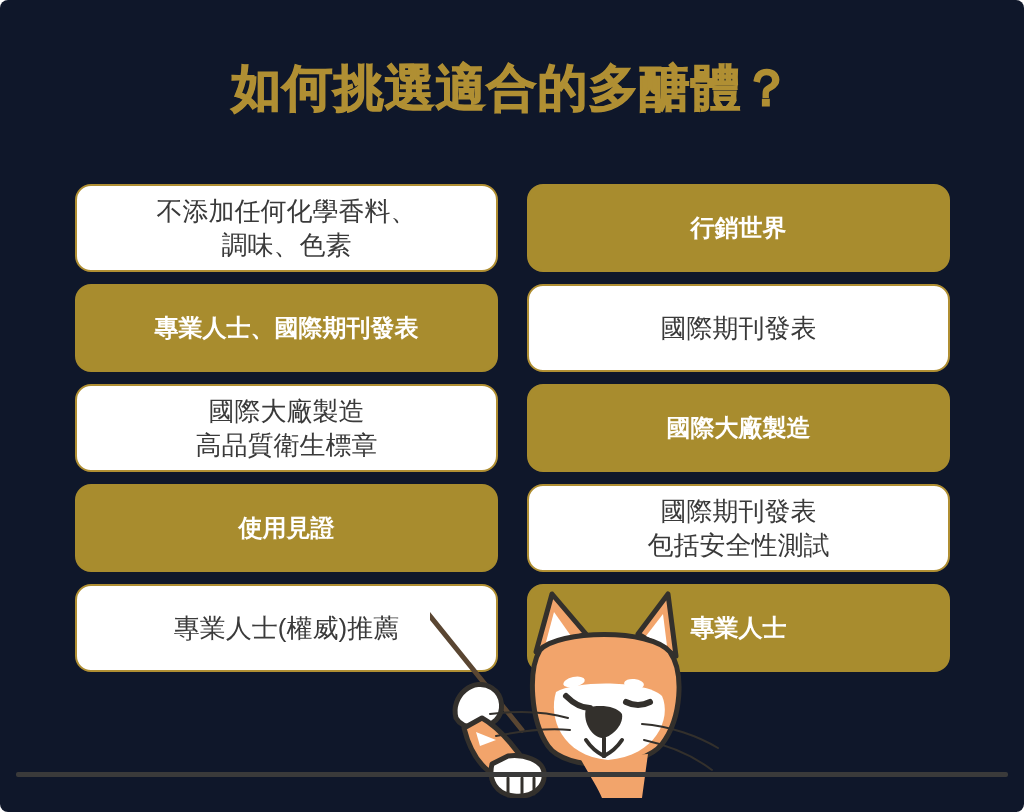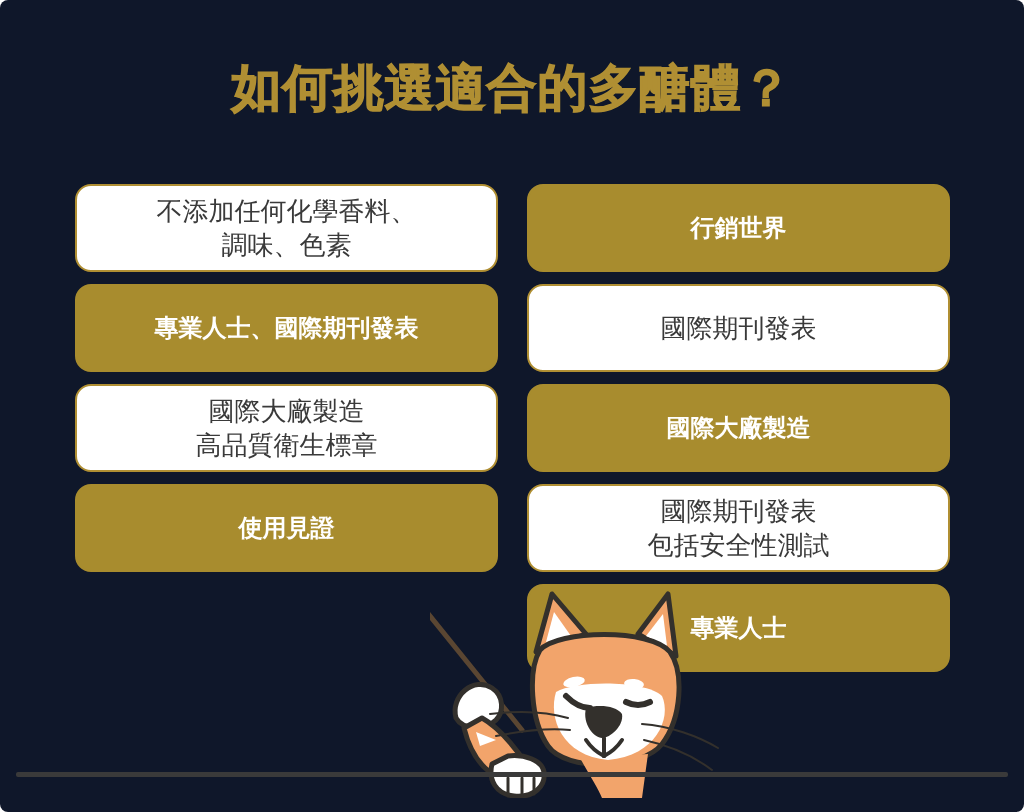--- a/index.html
+++ b/index.html
@@ -134,20 +134,23 @@
 
       <div class="card outline">
         <span class="card-text">國際大廠製造
 高品質衛生標章</span>
       </div>
 
       <div class="card filled">
         <span class="card-text">使用見證</span>
       </div>
 
+      <div class="card outline">
+        <span class="card-text">專業人士(權威)推薦</span>
+      </div>
 
     </div>
 
     <div class="col col-right">
 
       <div class="card filled">
         <span class="card-text">行銷世界</span>
       </div>
 
       <div class="card outline">

